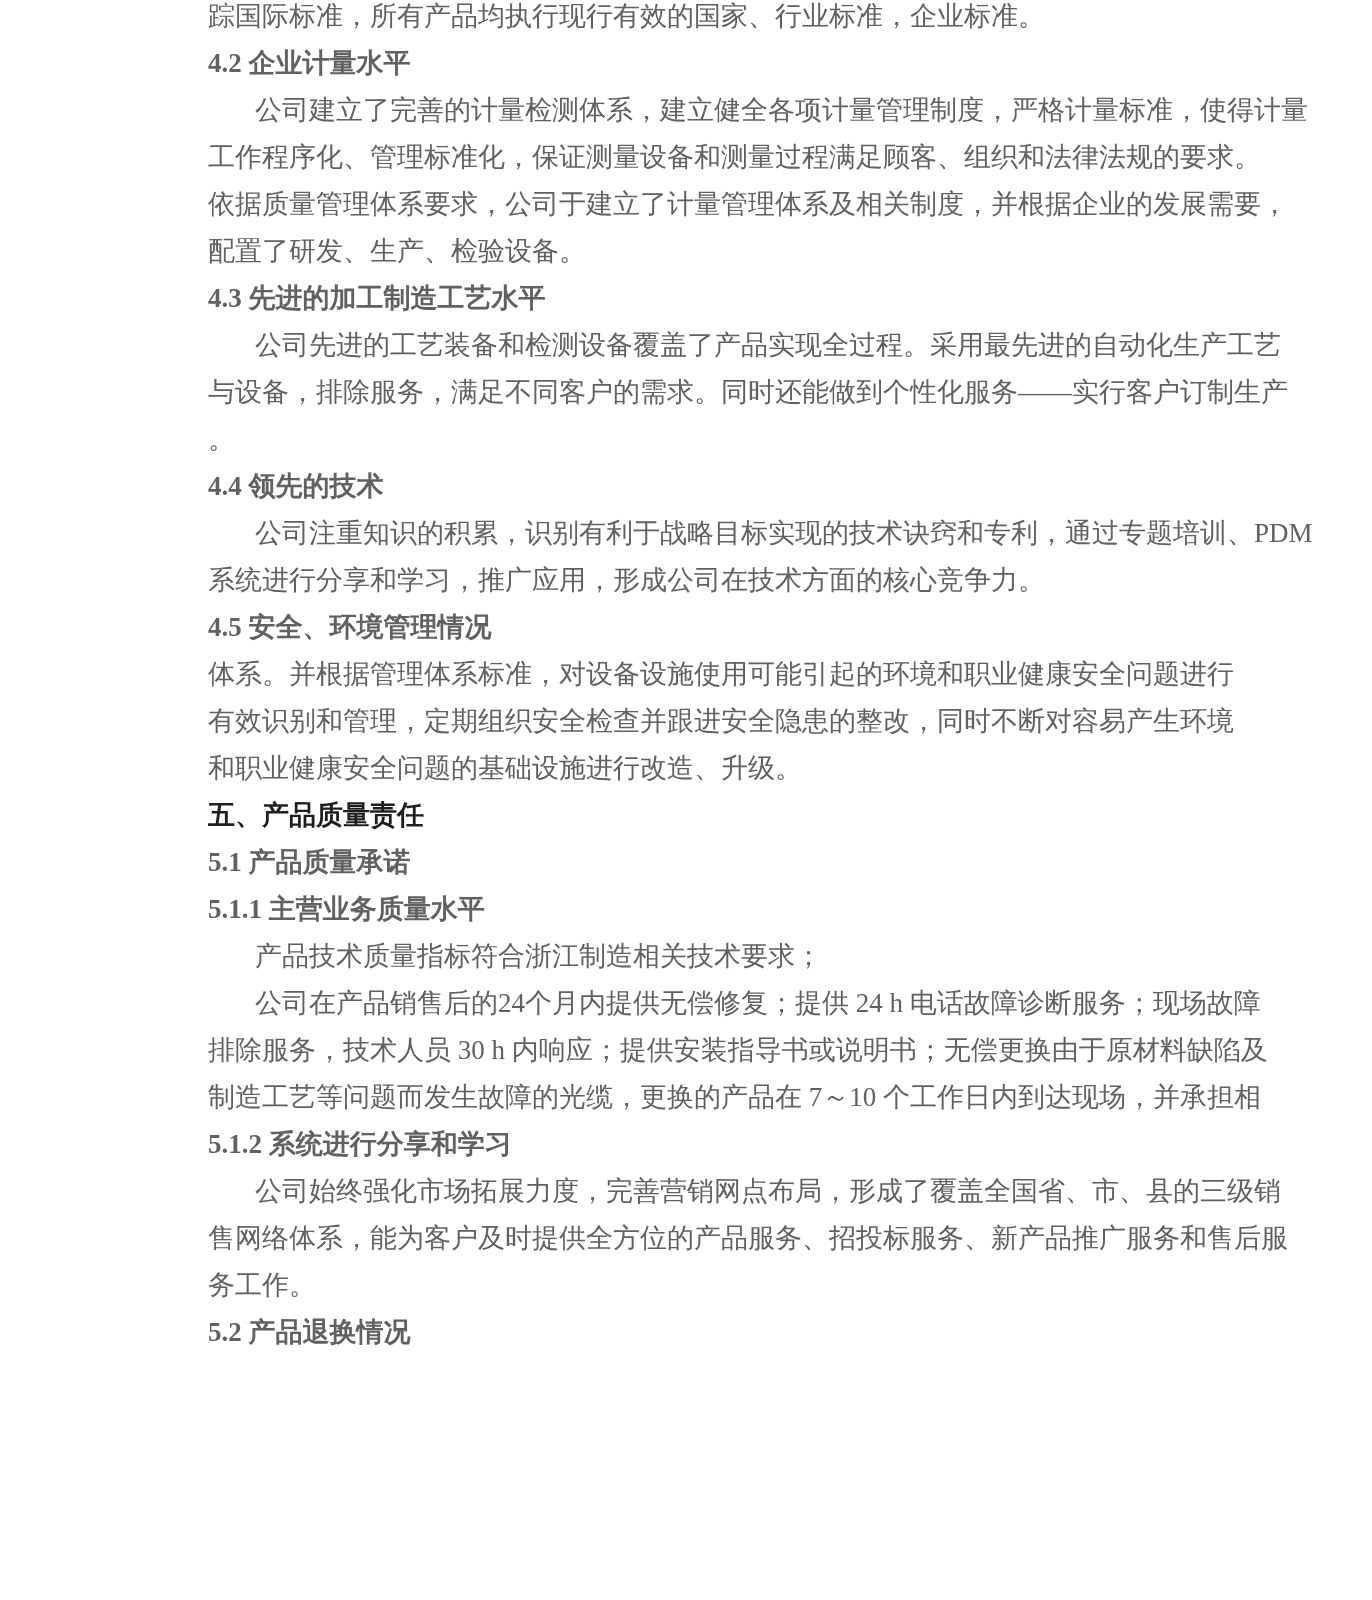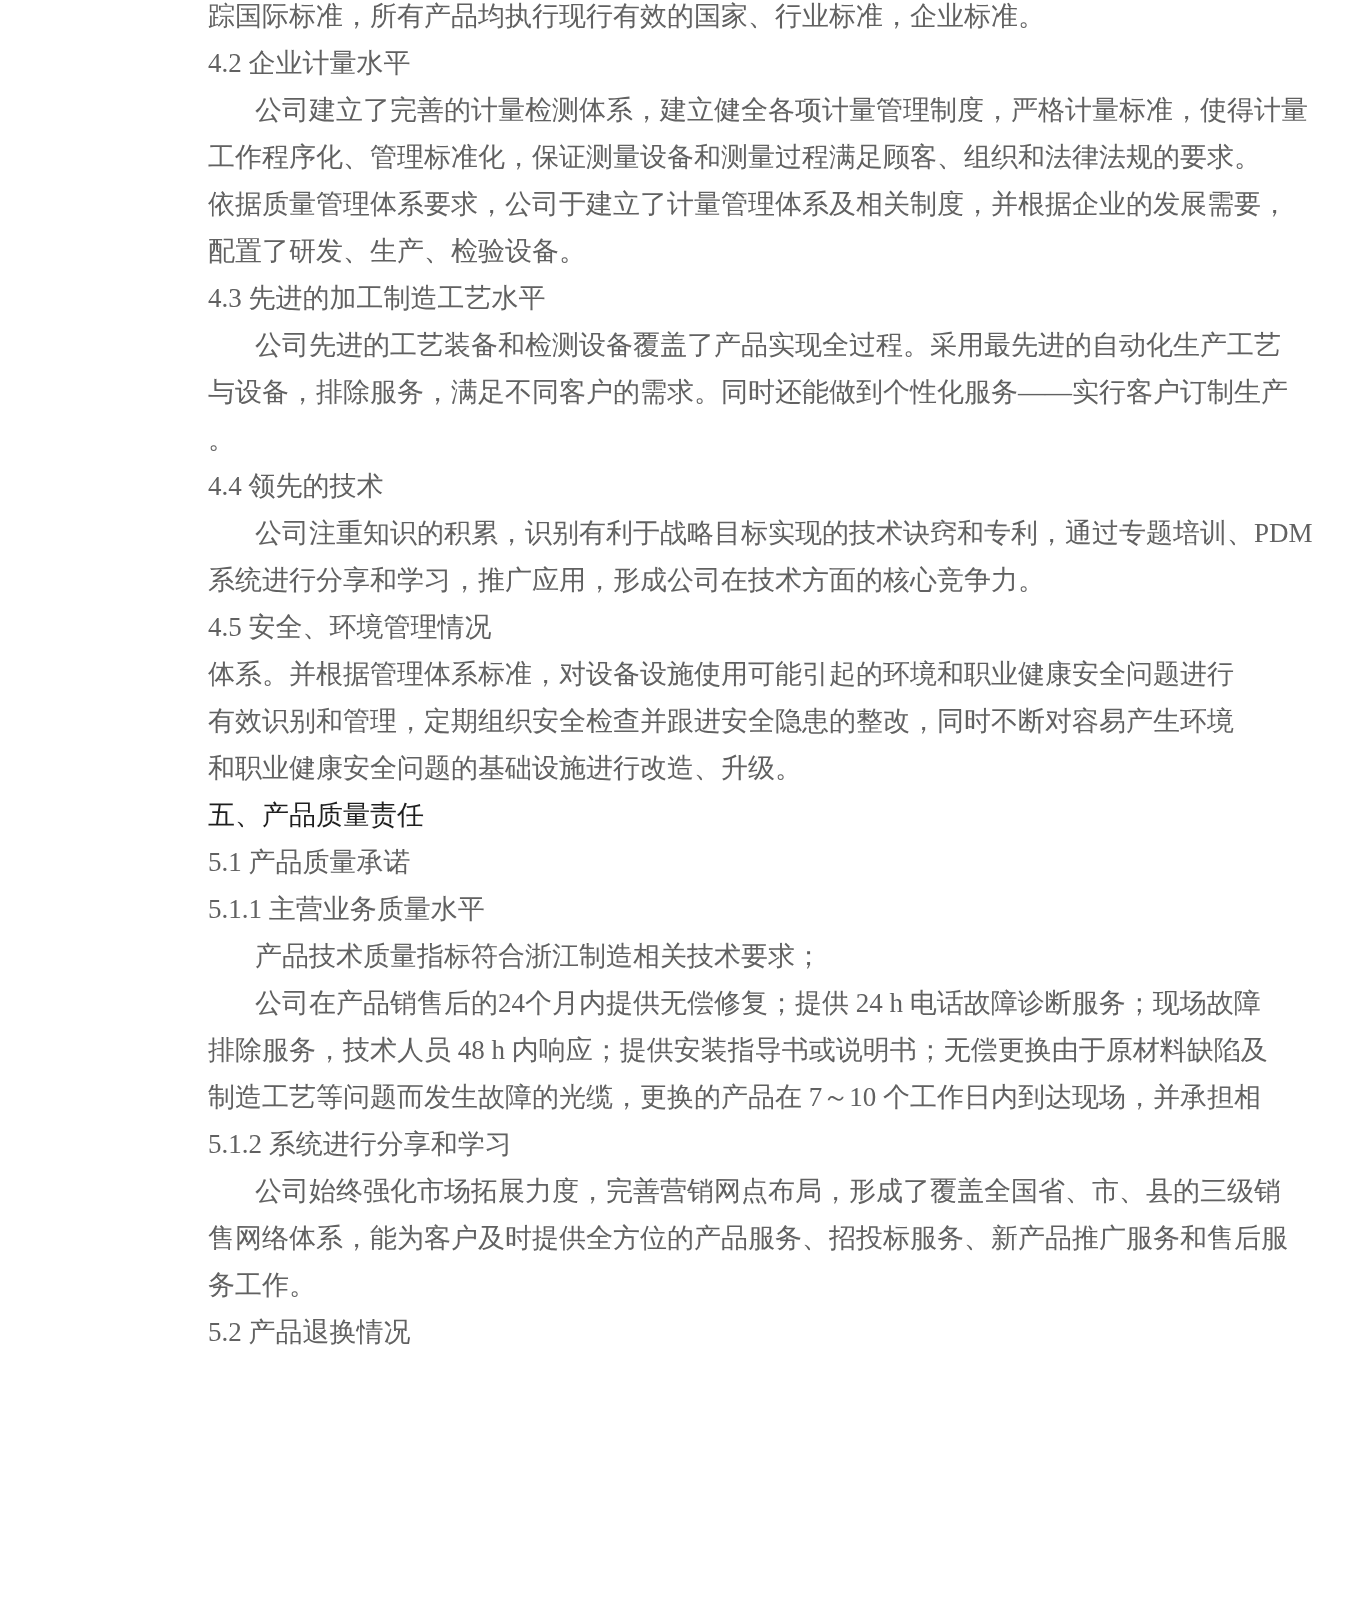--- a/index.html
+++ b/index.html
@@ -30,26 +30,27 @@
   .line {
     height: 47px;
     line-height: 47px;
     font-size: 27px;
     letter-spacing: 0px;
     white-space: nowrap;
     color: var(--body-text);
   }
   .line.indent { padding-left: 47px; }
   .para.chapter-heading .line {
-    font-weight: 400;
+    font-weight: 700;
     font-size: 27px;
     color: var(--heading-text);
   }
   .para.section-heading .line {
     color: var(--body-text);
+    font-weight: bold;
   }
 </style>
 </head>
 <body>
 
 <div id="doc">
     <div class="para body-continuation">
       <div class="line">踪国际标准，所有产品均执行现行有效的国家、行业标准，企业标准。</div>
     </div>
     <div class="para section-heading">
@@ -91,21 +92,21 @@
       <div class="line">5.1 产品质量承诺</div>
     </div>
     <div class="para section-heading">
       <div class="line">5.1.1 主营业务质量水平</div>
     </div>
     <div class="para body">
       <div class="line indent">产品技术质量指标符合浙江制造相关技术要求；</div>
     </div>
     <div class="para body">
       <div class="line indent">公司在产品销售后的24个月内提供无偿修复；提供 24 h 电话故障诊断服务；现场故障</div>
-      <div class="line">排除服务，技术人员 48 h 内响应；提供安装指导书或说明书；无偿更换由于原材料缺陷及</div>
+      <div class="line">排除服务，技术人员 30 h 内响应；提供安装指导书或说明书；无偿更换由于原材料缺陷及</div>
       <div class="line">制造工艺等问题而发生故障的光缆，更换的产品在 7～10 个工作日内到达现场，并承担相</div>
     </div>
     <div class="para section-heading">
       <div class="line">5.1.2 系统进行分享和学习</div>
     </div>
     <div class="para body">
       <div class="line indent">公司始终强化市场拓展力度，完善营销网点布局，形成了覆盖全国省、市、县的三级销</div>
       <div class="line">售网络体系，能为客户及时提供全方位的产品服务、招投标服务、新产品推广服务和售后服</div>
       <div class="line">务工作。</div>
     </div>

